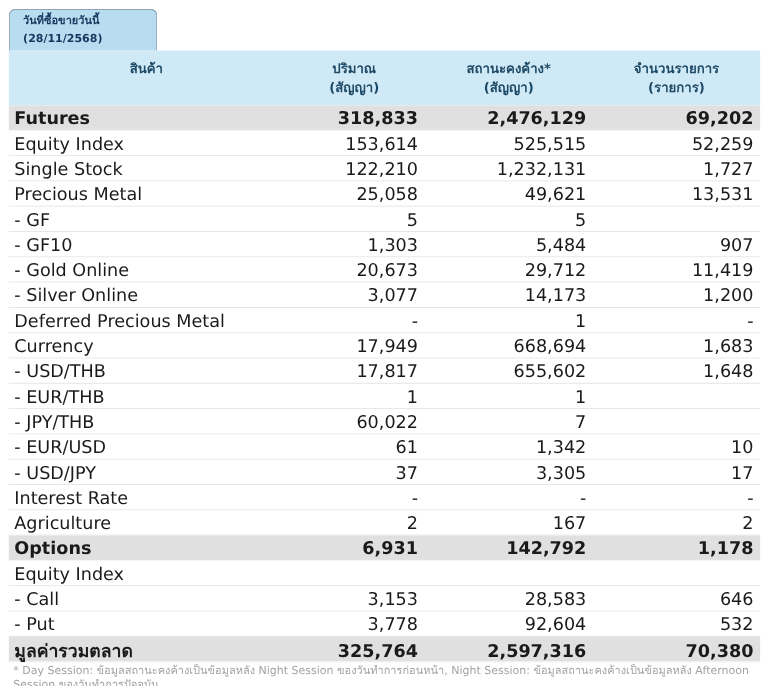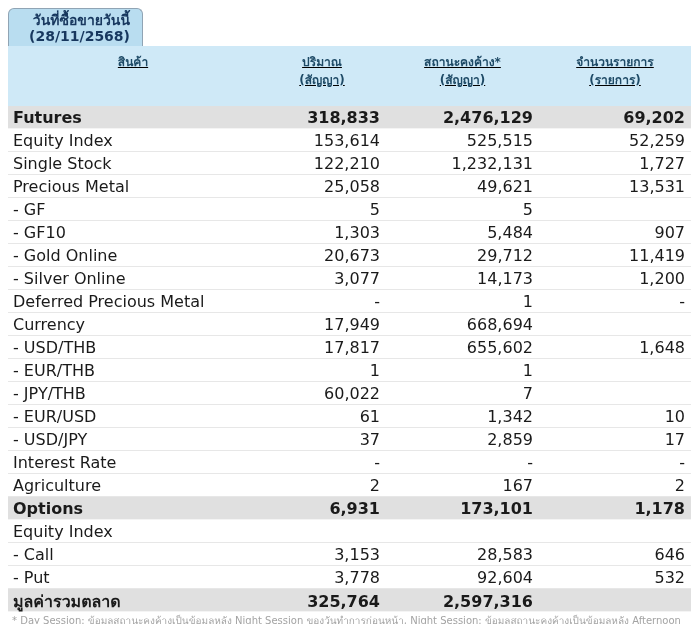--- a/index.html
+++ b/index.html
@@ -14,36 +14,35 @@
 
   
   .tab {
     display: inline-block;
     min-width: 135px;
     background: var(--tab-bg, #b9ddf0);
     border: 1px solid #90a4b4;
     border-bottom: none;
     border-radius: 6px 6px 0 0;
     padding: 3px 12px 2px 12px;
-    text-align: right;
-    font-size: 14px;
+    text-align: left;
+    font-size: 10px;
     font-weight: bold;
     color: var(--tab-text, #17375e);
     line-height: 16px;
     cursor: pointer;
   }
 
   
   .datatable { width: 683px; }
   .thead {
     display: grid;
     grid-template-columns: 250px 128px 153px 152px;
     background: var(--header-bg, #cfe9f7);
-    height: 60px;
-    text-decoration: underline;
+    height: 50px;
   }
   .th {
     display: flex; flex-direction: column;
     align-items: center;
     padding-top: 7px;
     font-size: 12px; font-weight: bold;
     color: var(--header-text, #1e4a66);
     line-height: 18px;
   }
   .row {
@@ -154,20 +153,21 @@
         <div class="row">
           <div class="c0">Deferred Precious Metal</div>
           <div class="num">-</div>
           <div class="num">1</div>
           <div class="num">-</div>
         </div>
         <div class="row">
           <div class="c0">Currency</div>
           <div class="num">17,949</div>
           <div class="num">668,694</div>
+          <div class="num">1,683</div>
         </div>
         <div class="row">
           <div class="c0">- USD/THB</div>
           <div class="num">17,817</div>
           <div class="num">655,602</div>
           <div class="num">1,648</div>
         </div>
         <div class="row">
           <div class="c0">- EUR/THB</div>
           <div class="num">1</div>
@@ -180,39 +180,39 @@
         </div>
         <div class="row">
           <div class="c0">- EUR/USD</div>
           <div class="num">61</div>
           <div class="num">1,342</div>
           <div class="num">10</div>
         </div>
         <div class="row">
           <div class="c0">- USD/JPY</div>
           <div class="num">37</div>
-          <div class="num">2,859</div>
+          <div class="num">3,305</div>
           <div class="num">17</div>
         </div>
         <div class="row">
           <div class="c0">Interest Rate</div>
           <div class="num">-</div>
           <div class="num">-</div>
           <div class="num">-</div>
         </div>
         <div class="row">
           <div class="c0">Agriculture</div>
           <div class="num">2</div>
           <div class="num">167</div>
           <div class="num">2</div>
         </div>
         <div class="row subtotal">
           <div class="c0">Options</div>
           <div class="num">6,931</div>
-          <div class="num">173,101</div>
+          <div class="num">142,792</div>
           <div class="num">1,178</div>
         </div>
         <div class="row">
           <div class="c0">Equity Index</div>
           <div class="num"></div>
           <div class="num"></div>
           <div class="num"></div>
         </div>
         <div class="row">
           <div class="c0">- Call</div>
@@ -223,20 +223,21 @@
         <div class="row">
           <div class="c0">- Put</div>
           <div class="num">3,778</div>
           <div class="num">92,604</div>
           <div class="num">532</div>
         </div>
         <div class="row total">
           <div class="c0">มูลค่ารวมตลาด</div>
           <div class="num">325,764</div>
           <div class="num">2,597,316</div>
+          <div class="num">70,380</div>
         </div>
       </div>
 
   </div>
 
   <div class="footnote">* Day Session: ข้อมูลสถานะคงค้างเป็นข้อมูลหลัง Night Session ของวันทำการก่อนหน้า, Night Session: ข้อมูลสถานะคงค้างเป็นข้อมูลหลัง Afternoon Session ของวันทำการปัจจุบัน</div>
 
 </div>
 
 </body></html>

